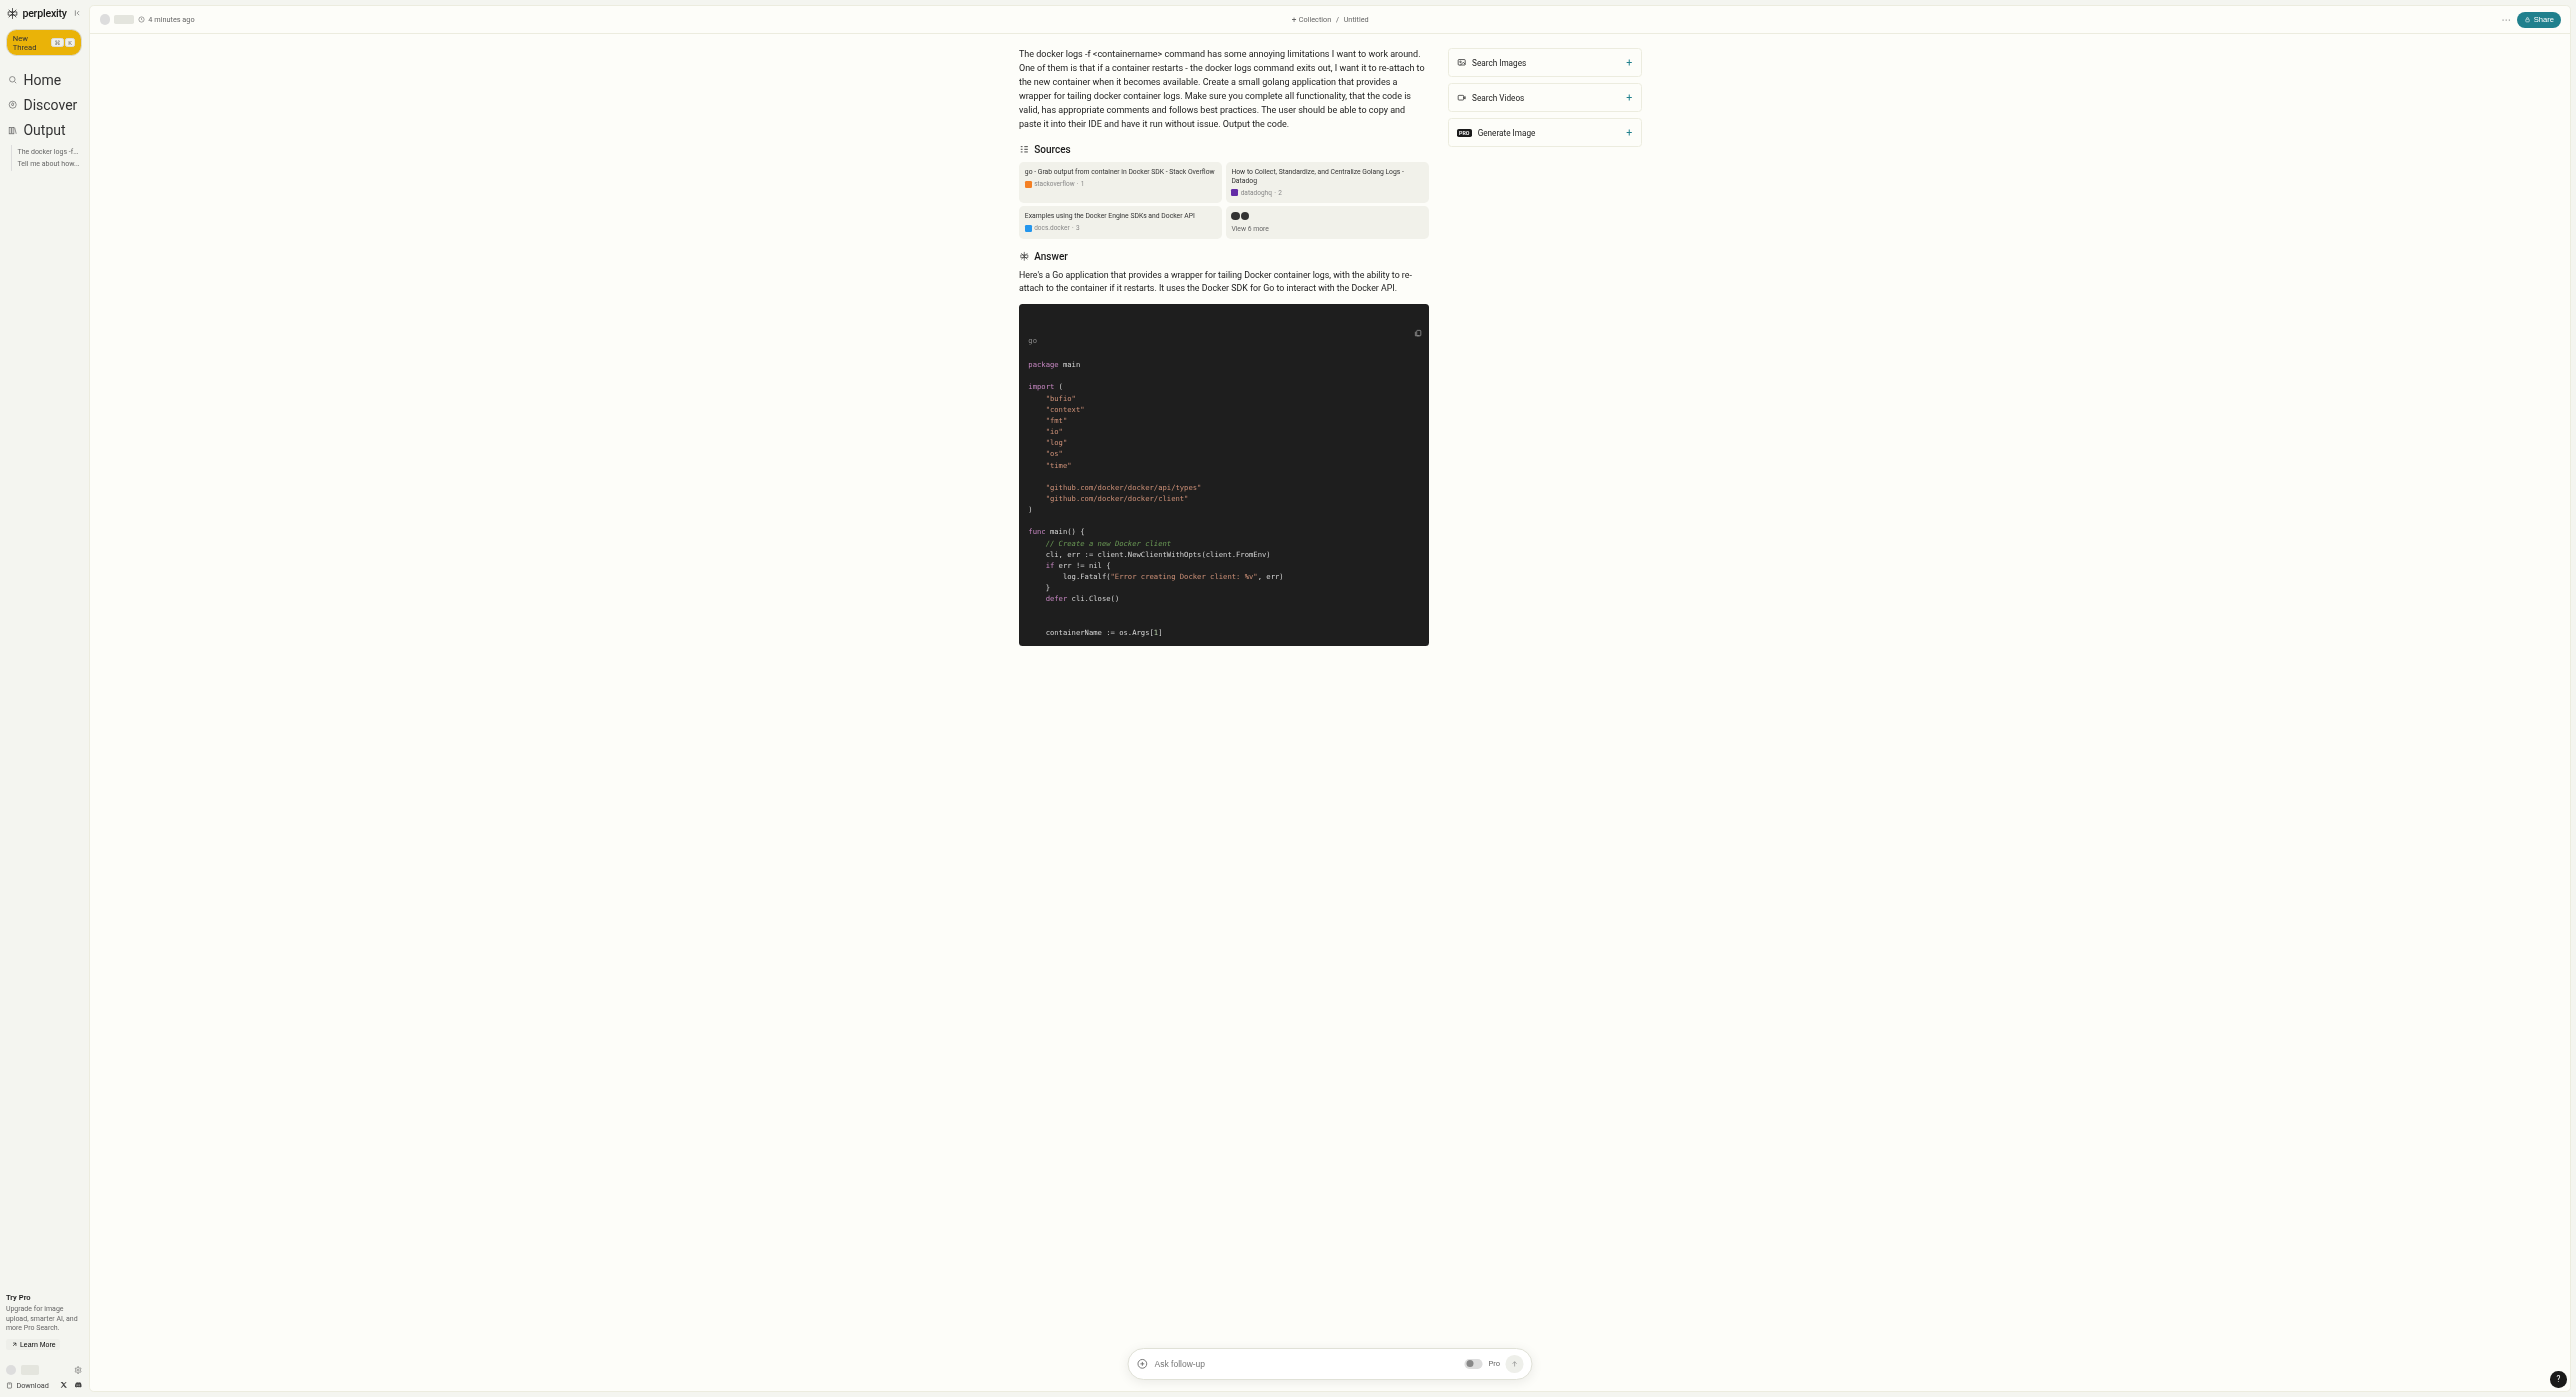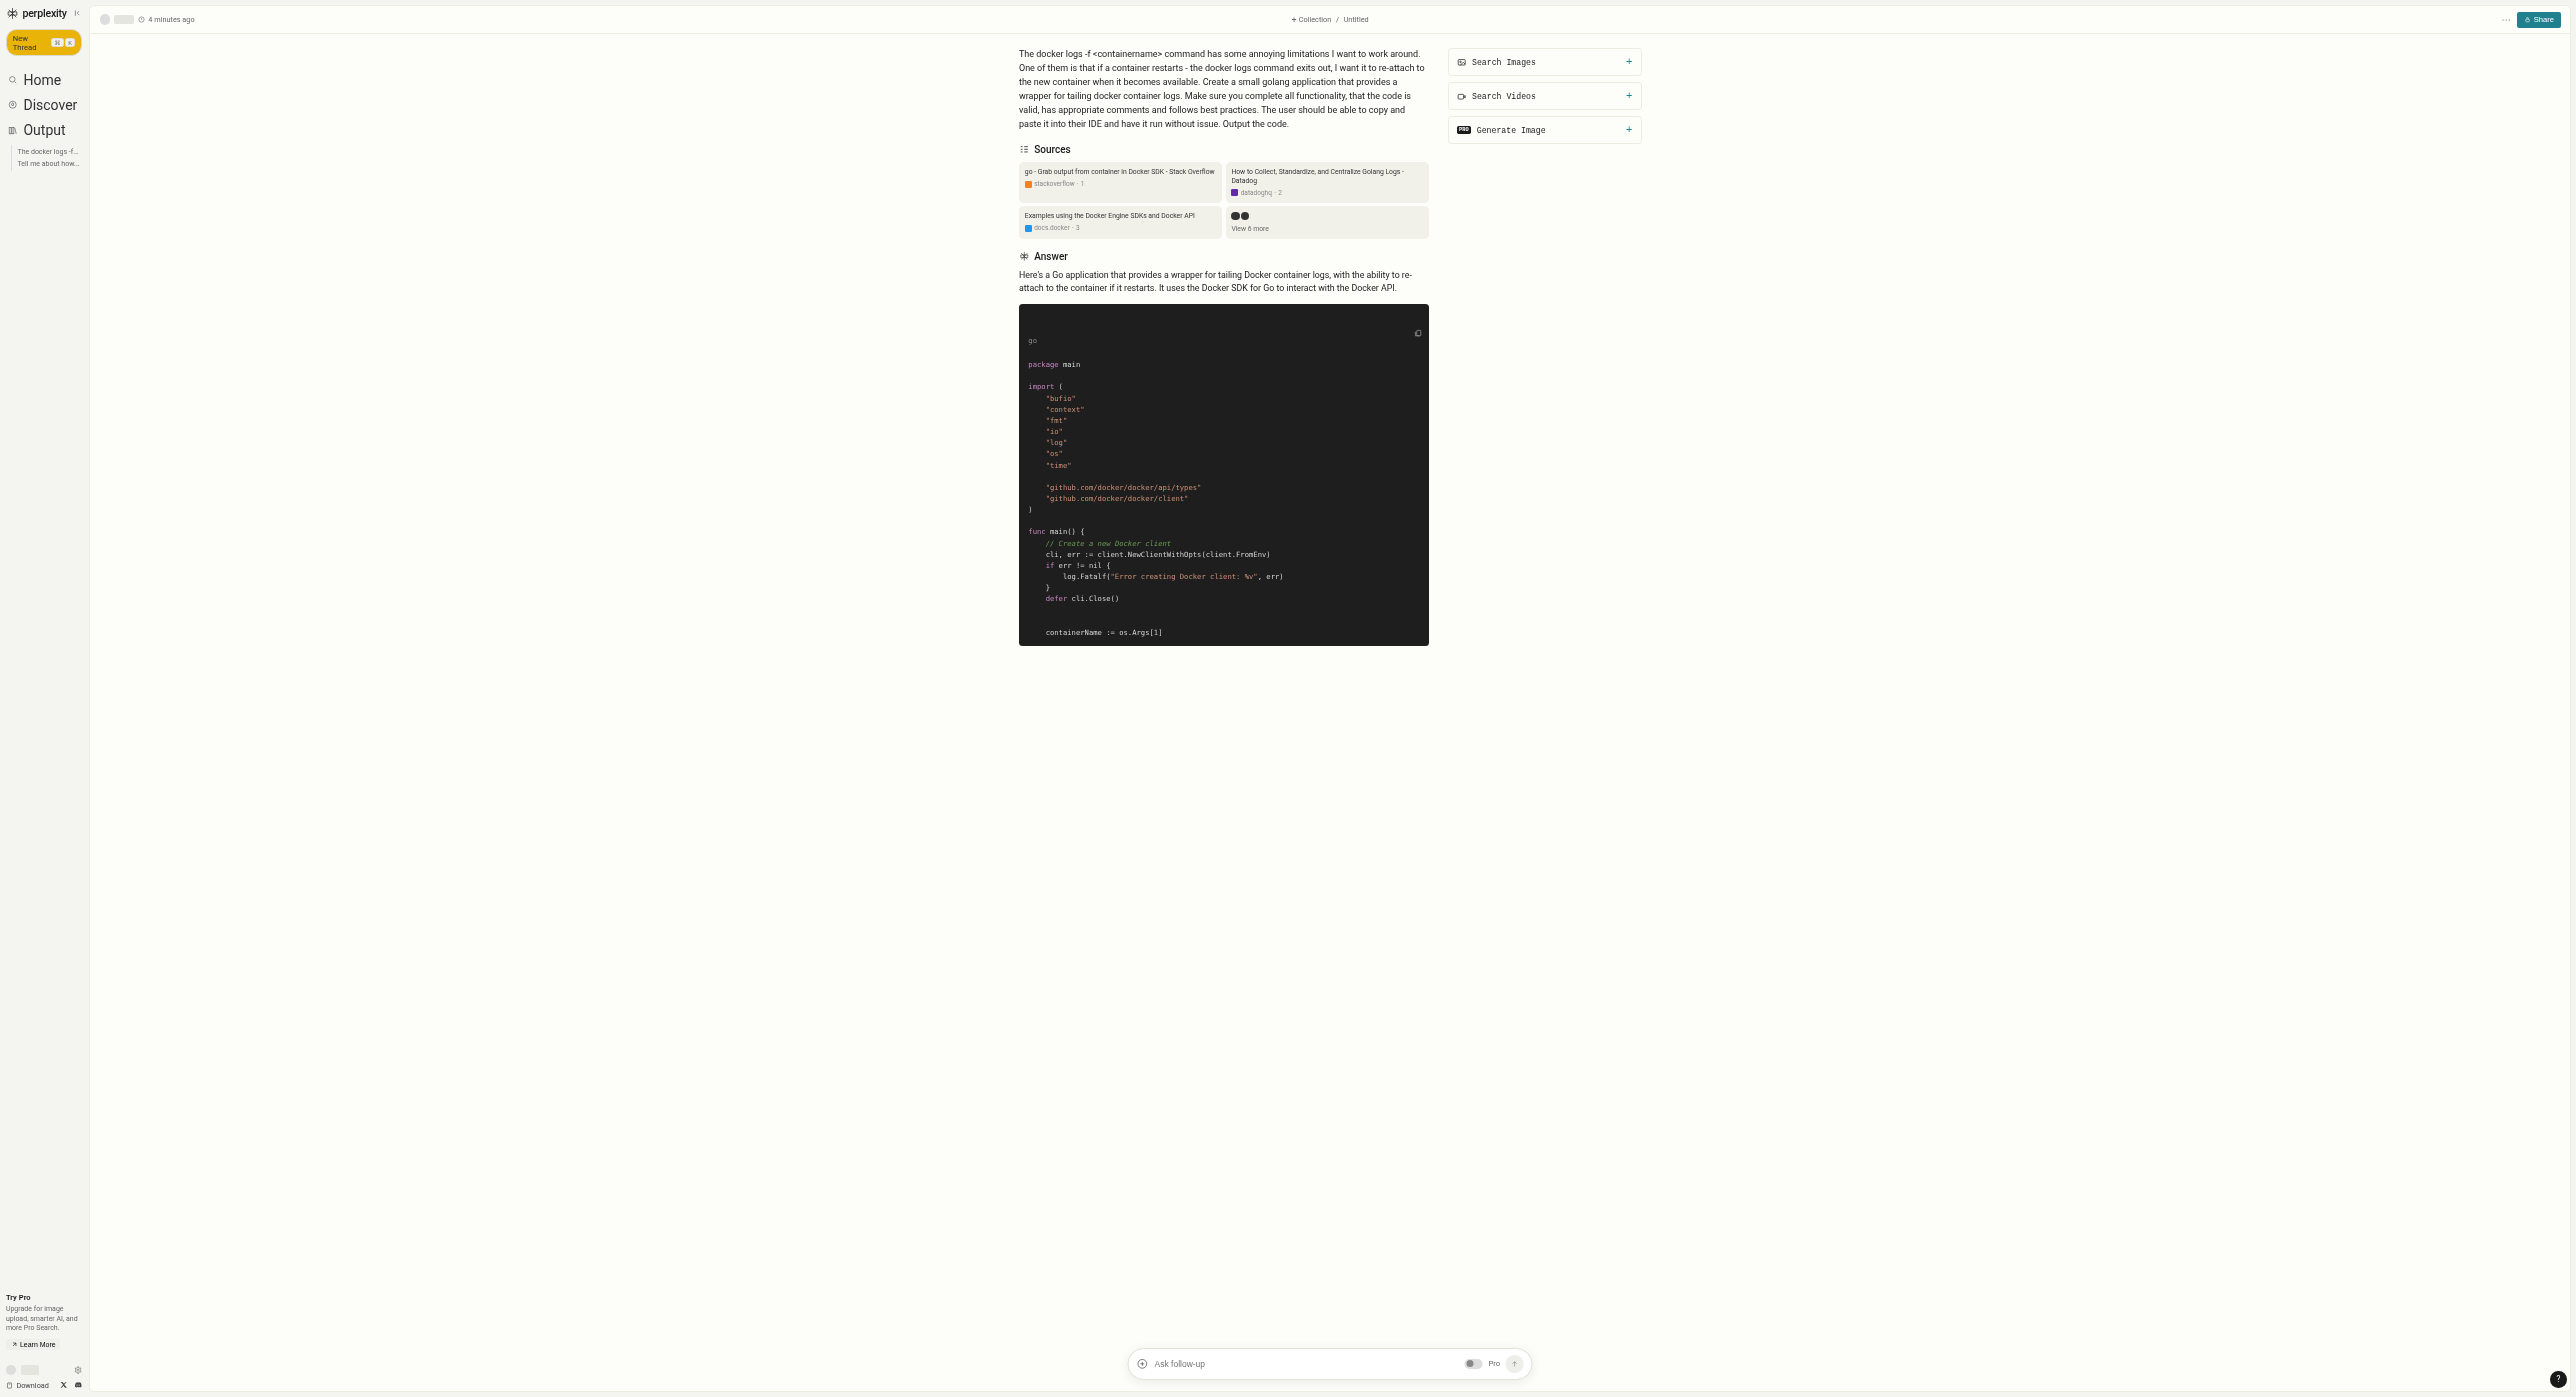--- a/index.html
+++ b/index.html
@@ -83,31 +83,31 @@
 .topbar .author-pill { background: #e4e5de; height: 8.2px; width: 20px; border-radius: 1.8px; }
 .topbar .time { display: flex; align-items: center; gap: 3px; margin-left: 4.7px; }
 .topbar-center {
   position: absolute; left: 50%; transform: translateX(-50%);
   display: flex; align-items: center; gap: 4.7px; color: #666;
 }
 .topbar-center .collection { display: flex; align-items: center; gap: 2.3px; cursor: pointer; }
 .topbar-right { margin-left: auto; display: flex; align-items: center; gap: 5.9px; }
 .share-btn {
   background: #20808d; color: #fff; border: none;
-  border-radius: 2px; padding: 3.5px 7px; font-size: 7.6px;
+  border-radius: 8px; padding: 3.5px 7px; font-size: 7.6px;
   display: flex; align-items: center; gap: 2.3px; cursor: pointer;
 }
 .dots { color: #888; cursor: pointer; font-size: 9.4px; letter-spacing: 0.6px; }
 .content {
   flex: 1; overflow-y: auto; padding: 14px 0 70px 0;
   display: flex; justify-content: center; position: relative;
 }
 .content-inner { display: flex; gap: 19px; max-width: 646px; width: 100%; padding: 0 11.7px; }
 .left-col { flex: 1; max-width: 411px; }
-.right-col { width: 194px; flex-shrink: 0; font-family: Liberation Mono, monospace; }
+.right-col { width: 194px; flex-shrink: 0; }
 .prompt {
   font-size: 9px; line-height: 1.55; color: #1a1a1a;
   font-weight: 400; margin-bottom: 11.7px;
 }
 .section-head {
   display: flex; align-items: center; gap: 4.7px;
   font-size: 10px; font-weight: 500; margin: 4.7px 0 7px 0;
 }
 .section-icon { width: 10.6px; height: 10.6px; }
 .sources-grid {

